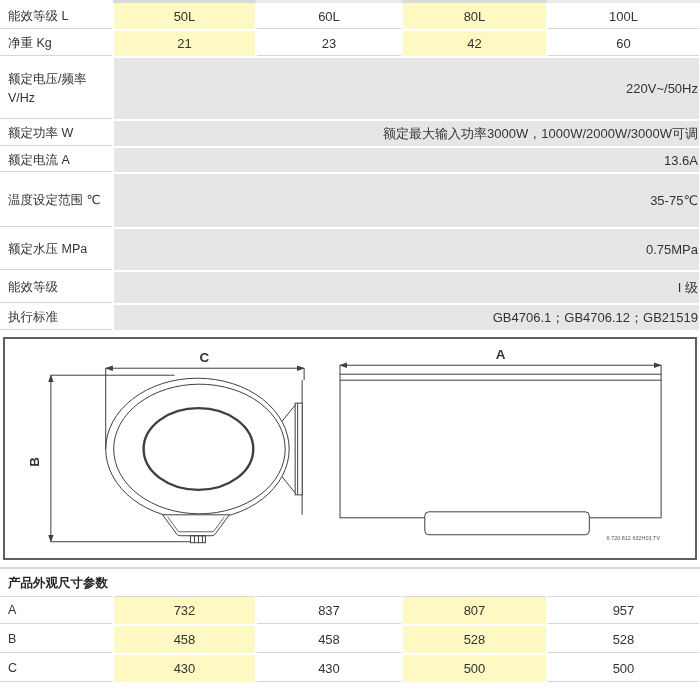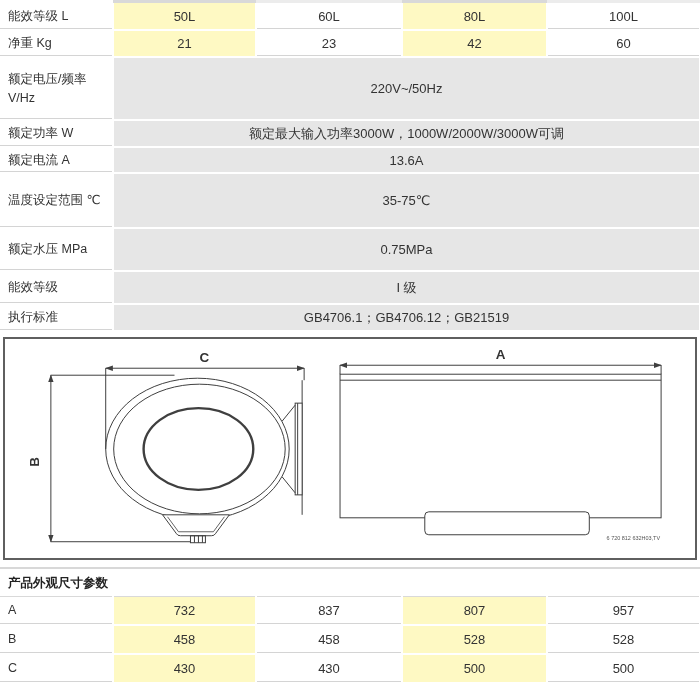--- a/index.html
+++ b/index.html
@@ -15,21 +15,21 @@
   td{font-size:13px;vertical-align:middle;
      border-bottom:2px solid #fff;border-right:2px solid #fff;}
   td.lab{background:#fff;text-align:left;padding-left:8px;font-size:12.5px;
          box-shadow:inset 0 -1px 0 #d4d4d4;line-height:1.45;}
   td.c{text-align:center;}
   td.dark{background:#c9c9c9;font-weight:bold;color:#222;}
   td.lite{background:#e7e7e7;font-weight:bold;color:#222;}
   td.hd{font-weight:bold;color:#222;font-size:13px;}
   td.s{background:#fef9c3;}
   td.w{background:#fff;box-shadow:inset 0 -1px 0 #d4d4d4;margin-left:34px;}
-  td.span{background:#e6e6e6;text-align:center;}
+  td.span{background:#e6e6e6;text-align:right;}
 
   .diagram-box{margin:5px 3px 0 3px;border:2px solid #5f5f5f;height:219px;background:#fff;}
   .diagram-box svg{display:block;}
 
   .divider{margin-top:7px;border-top:2px solid #d8d8d8;height:0;}
   .dim-title{font-size:12.5px;font-weight:bold;color:#222;padding:6px 0 4px 8px;}
   table.dims{border-top:1px solid #d9d9d9;}
   table.dims td{height:25px;}
 </style>
 </head>

